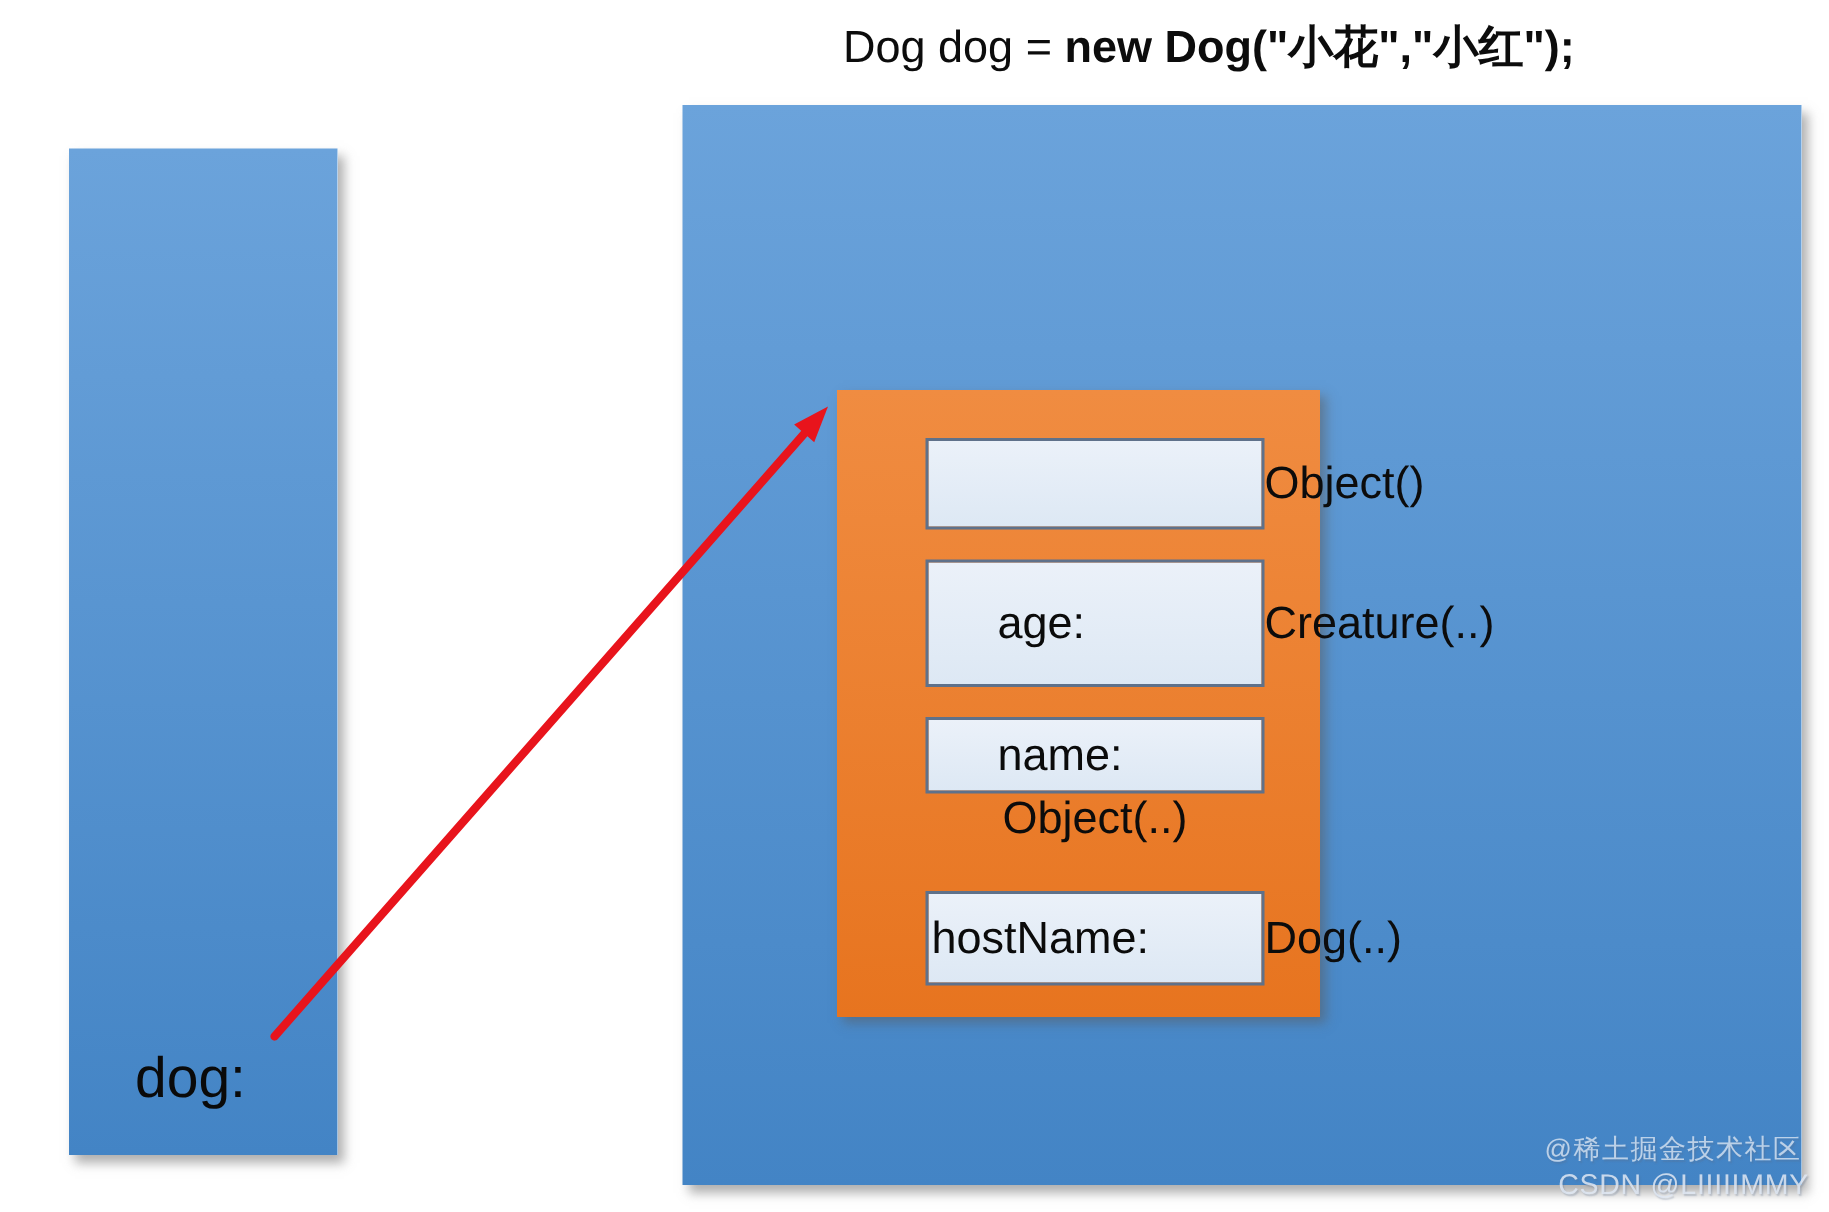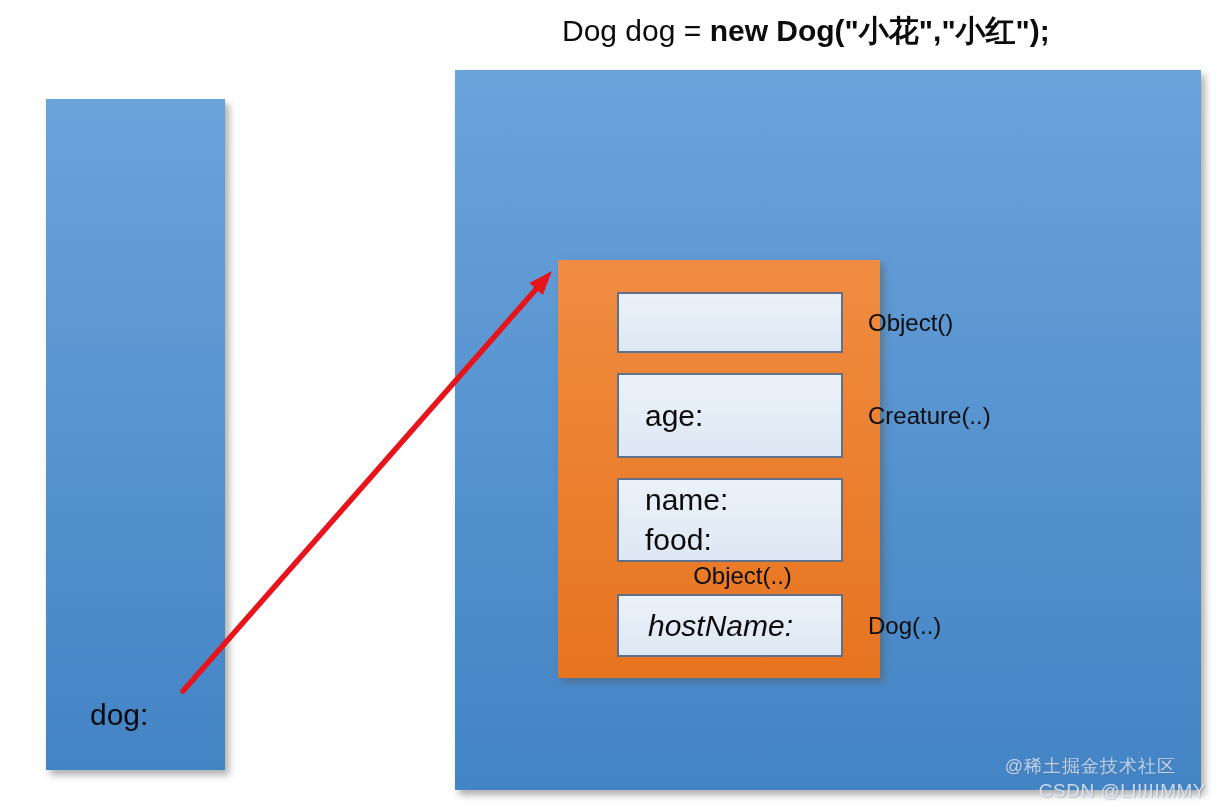--- a/index.html
+++ b/index.html
@@ -16,59 +16,59 @@
   .title{
     position:absolute; left:562px; top:11px; font-size:30px; white-space:nowrap; color:#0c0c0c;
   }
   .title .bold{font-weight:bold;}
   .stack-rect{
     position:absolute; left:46px; top:99px; width:179px; height:671px;
     background:linear-gradient(180deg, var(--blue-top), var(--blue-bottom));
     box-shadow:4px 5px 7px rgba(110,110,110,.55);
   }
   .stack-var{
-    position:absolute; left:44px; top:599px; font-size:30px; color:#0a0a0a;
+    position:absolute; left:44px; top:599px; font-size:38px; color:#0a0a0a;
   }
   .heap-rect{
     position:absolute; left:455px; top:70px; width:746px; height:720px;
     background:linear-gradient(180deg, var(--blue-top), var(--blue-bottom));
     box-shadow:4px 5px 7px rgba(110,110,110,.55);
   }
   .object-box{
     position:absolute; left:558px; top:260px; width:322px; height:418px;
     background:linear-gradient(180deg, var(--orange-top), var(--orange-bottom));
     box-shadow:4px 4px 7px rgba(90,90,90,.5);
   }
   .layer-row{
     position:absolute; left:617px; display:flex; align-items:center;
   }
   .slot{
     width:226px; height:100%; box-sizing:border-box;
     background:linear-gradient(180deg, var(--slot-fill-top), var(--slot-fill-bottom));
     border:2px solid var(--slot-border);
-    display:flex; flex-direction:column; justify-content:center; padding-left:26px;
+    display:flex; flex-direction:column; justify-content:center; padding-left:46px;
   }
   .slot .field{font-size:30px; line-height:40px; color:#0b0b0b;}
-  .ctor{margin-left:25px; font-size:24px; color:#0c0c0c; white-space:nowrap;}
+  .ctor{font-size:30px; color:#0c0c0c; white-space:nowrap;}
   #row-object{top:292px; height:61px;}
   #row-creature{top:373px; height:85px;}
   #row-animal{top:478px; height:85px;flex-direction:column;}
   #row-dog{top:594px; height:63px;}
-  #row-dog .slot{padding-left:29px;font-style:italic;}
+  #row-dog .slot{padding-left:2px;}
   .arrow-svg{
     position:absolute; left:0; top:0; width:1219px; height:808px; pointer-events:none;
   }
   .arrow-svg line{stroke:var(--arrow); stroke-width:5.5; stroke-linecap:round;}
   .arrow-svg polygon{fill:var(--arrow);}
   .watermark{
     position:absolute; right:13px; top:754px; text-align:right;
     display:flex; flex-direction:column; align-items:flex-end;
   }
   .wm1{
-    font-size:18px; letter-spacing:1px; padding-right:30px;
+    font-size:18px; letter-spacing:1px; padding-right:5px;
     color:rgba(214,226,240,.82); text-shadow:1px 1px 1px rgba(90,110,140,.35);
   }
   .wm2{
     font-size:19px; margin-top:2px; letter-spacing:.5px;
     color:rgba(223,232,243,.85); text-shadow:1px 1px 1px rgba(90,110,140,.3);
   }
 </style>
 </head>
 <body>
 
@@ -94,21 +94,20 @@
   <div class="layer-row" id="row-creature">
     <div class="slot">
       <span class="field">age:</span>
     </div>
     <div class="ctor">Creature(..)</div>
   </div>
 
   <div class="layer-row" id="row-animal">
     <div class="slot">
       <span class="field">name:</span>
-      <span class="field">food:</span>
     </div>
     <div class="ctor">Object(..)</div>
   </div>
 
   <div class="layer-row" id="row-dog">
     <div class="slot">
       <span class="field">hostName:</span>
     </div>
     <div class="ctor">Dog(..)</div>
   </div>

